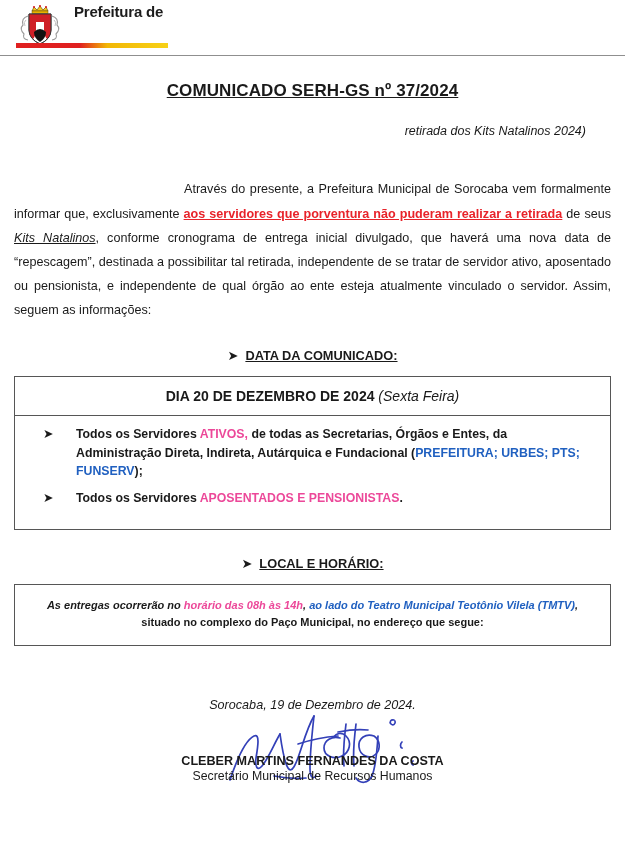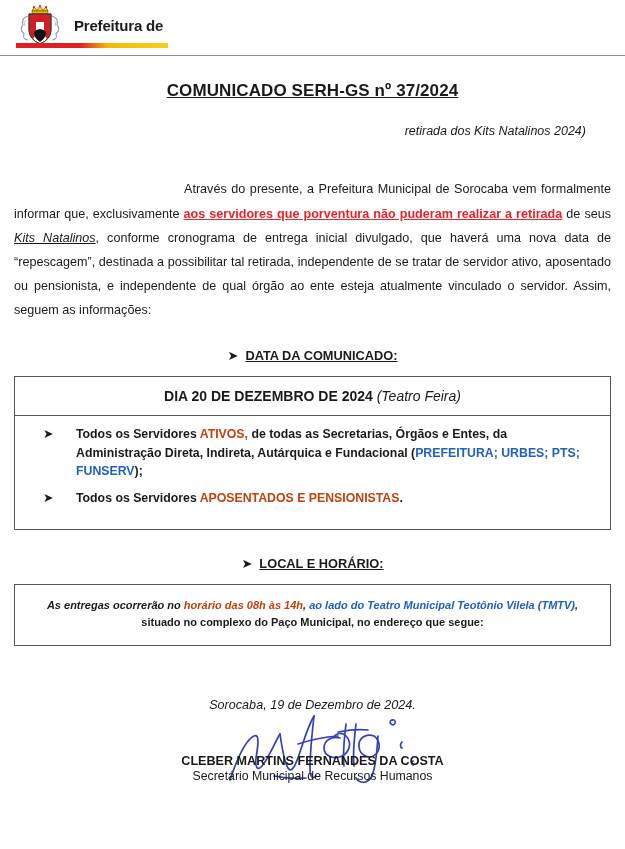--- a/index.html
+++ b/index.html
@@ -19,21 +19,20 @@
   
   .header {
     position: relative;
     height: 56px;
   }
   .logo-block {
     position: absolute;
     left: 14px;
     top: 4px;
     display: flex;
-    align-items: center;
   }
   .crest {
     width: 52px;
     height: 44px;
     position: relative;
     flex: none;
   }
   .crest svg { display: block; }
   .logo-text {
     margin-left: 8px;
@@ -157,21 +156,21 @@
     margin-bottom: 9px;
   }
   ul.bullets li:last-child { margin-bottom: 0; }
   ul.bullets li .arrow {
     position: absolute;
     left: 6px;
     top: 0;
     font-weight: normal;
     font-size: 12.5px;
   }
-  .c-red { color: #c2410c; }
+  .c-red { color: #ec4899; }
   .c-blue { color: #2060c0; }
 
   
   .box-info {
     margin-top: 13px;
     border: 1px solid #565656;
     padding: 12px 10px 14px;
     text-align: center;
     font-size: 11px;
     font-weight: bold;
@@ -262,21 +261,21 @@
 
   <div class="section-heading">
     <span class="arrow">➤</span><span class="hd-label">DATA DA COMUNICADO:</span>
   </div>
 
   <table class="box-table">
     <tbody>
       <tr>
         <td class="box-row-date">
           <span class="date-strong">DIA 20 DE DEZEMBRO DE 2024</span>
-          <span class="date-ital">(Teatro Feira)</span>
+          <span class="date-ital">(Sexta Feira)</span>
         </td>
       </tr>
       <tr>
         <td class="box-row-list">
           <ul class="bullets">
             <li>
               <span class="arrow">➤</span><span>Todos os Servidores </span><span class="c-red">ATIVOS,</span><span> de todas as Secretarias, Órgãos e Entes, da Administração Direta, Indireta, Autárquica e Fundacional (</span><span class="c-blue">PREFEITURA; URBES; PTS; FUNSERV</span><span>);</span>
             </li>
             <li>
               <span class="arrow">➤</span><span>Todos os Servidores </span><span class="c-red">APOSENTADOS E PENSIONISTAS</span><span>.</span>

